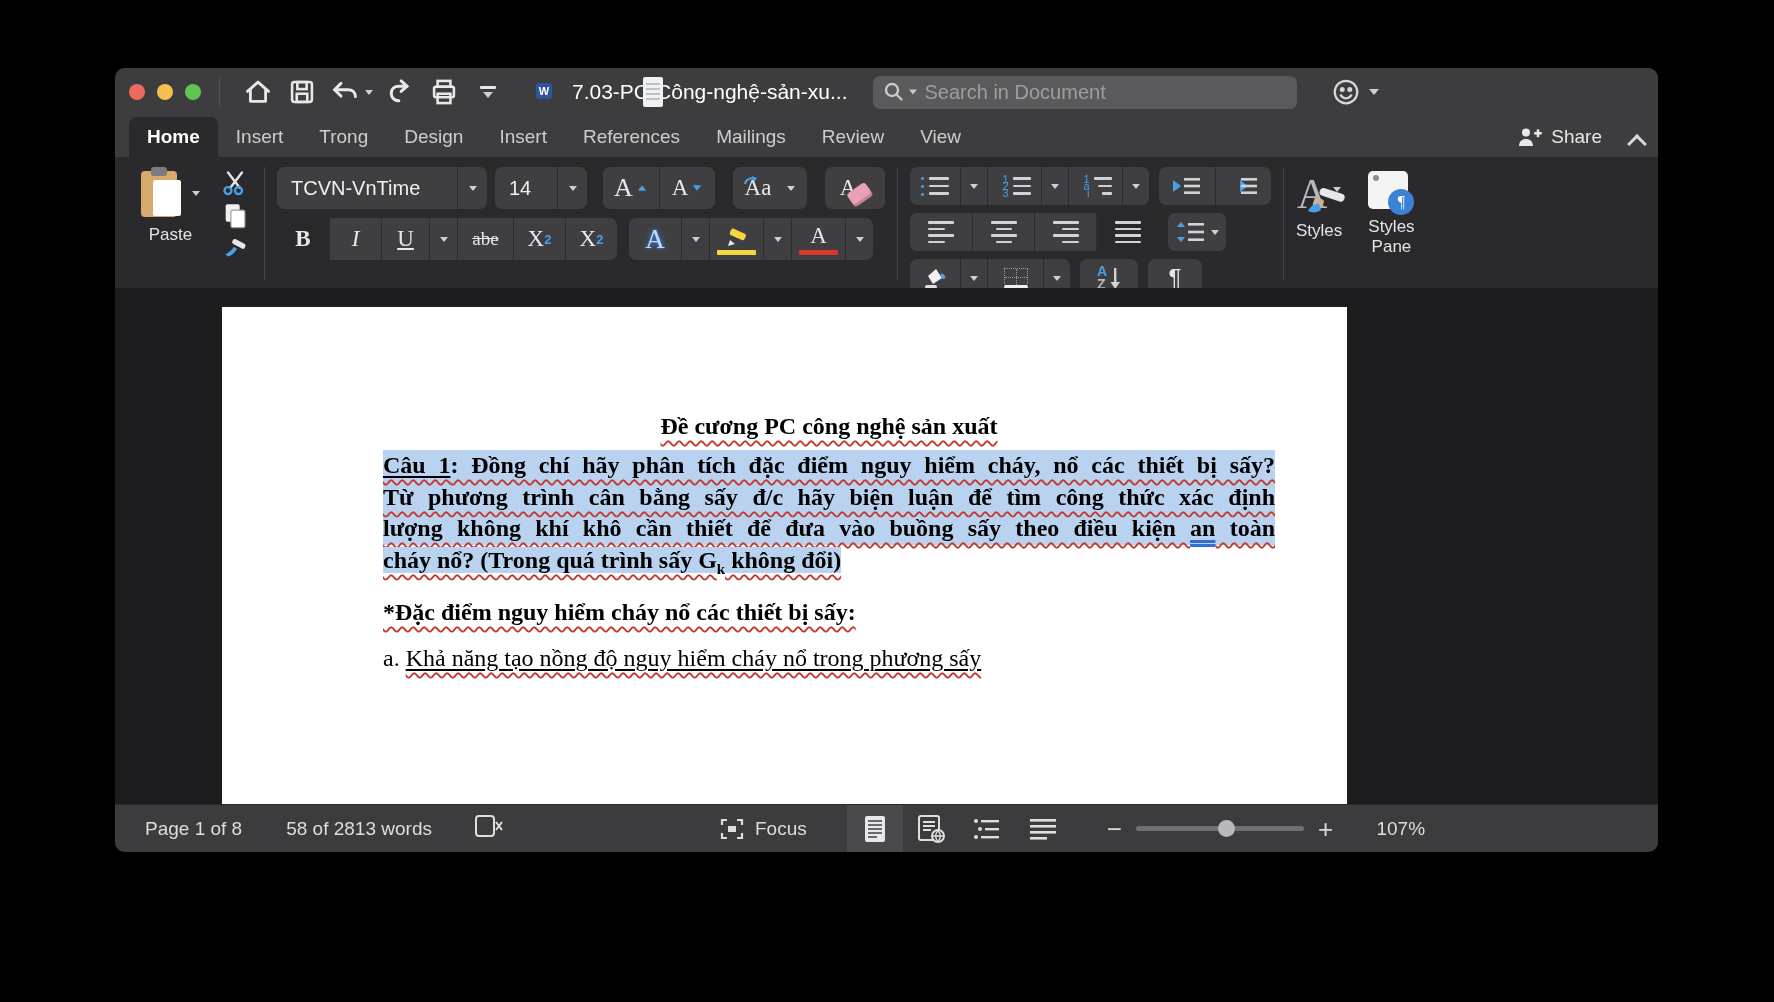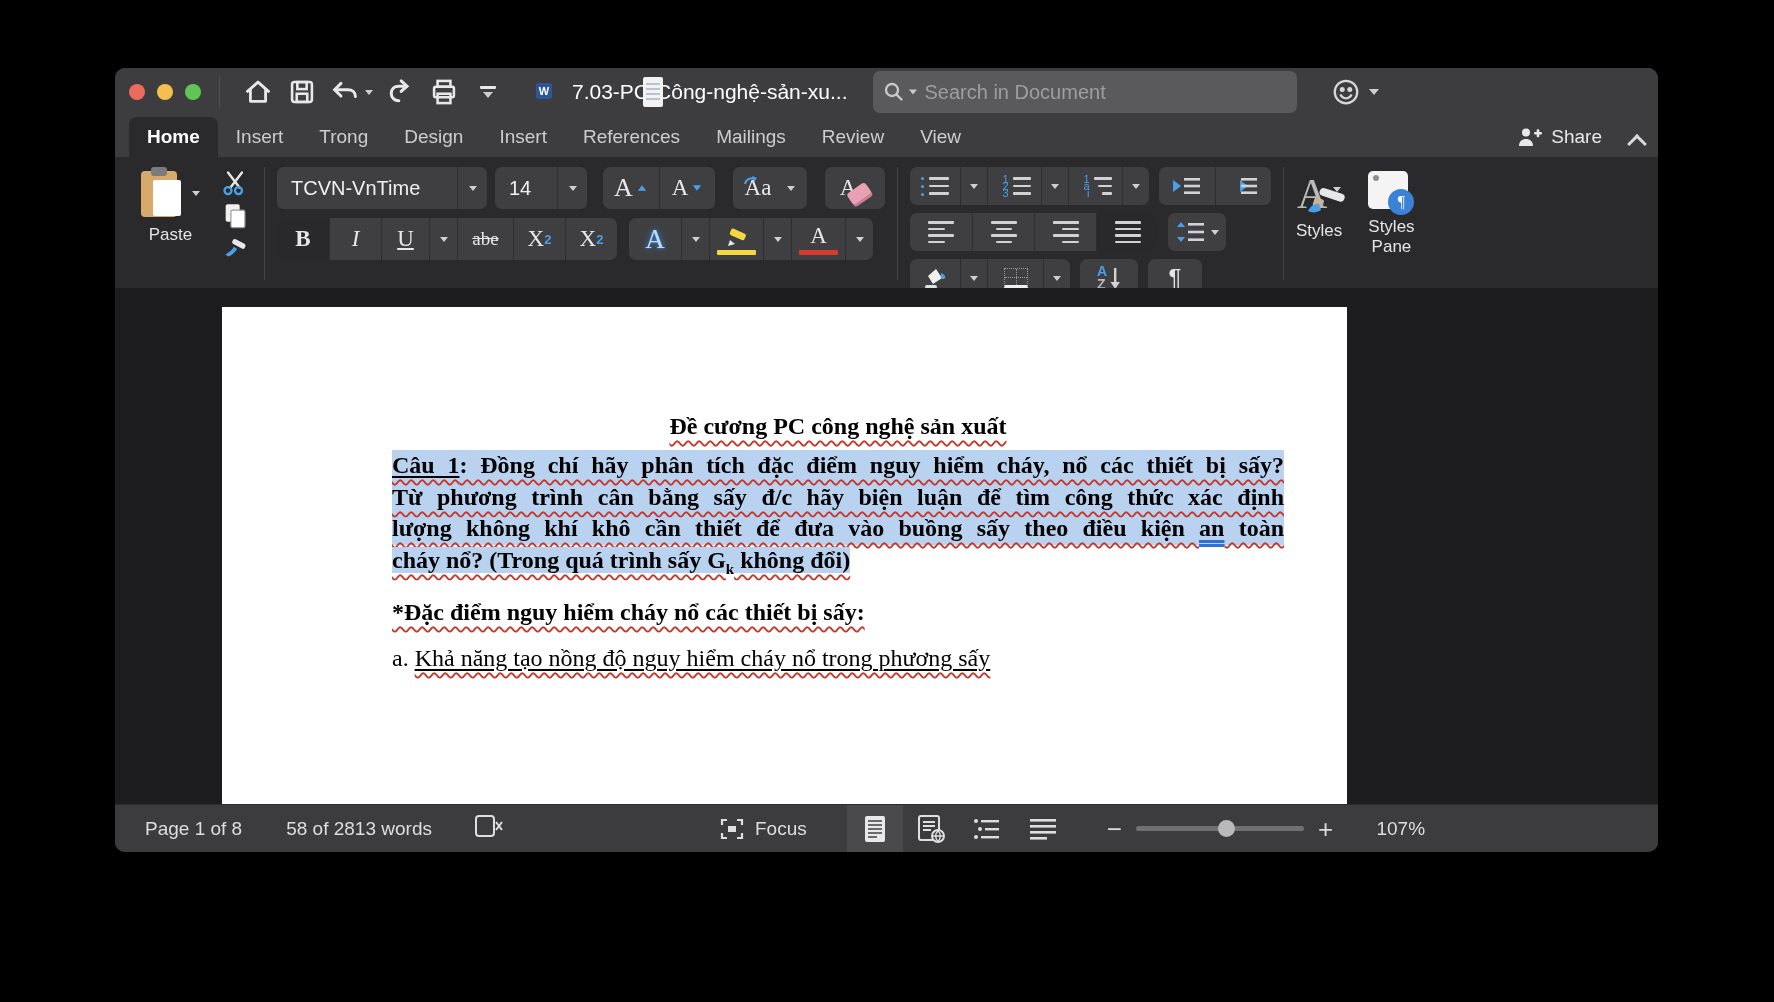--- a/index.html
+++ b/index.html
@@ -20,21 +20,21 @@
     border-top:6px solid #cfcfd1; }
   .custom-bar { width:16px; height:3px; background:#e8e8ea; border-radius:1px; margin-bottom:3px; }
   .doc-badge { width:26px; height:30px; position:relative; margin:0 10px 0 26px; }
   .doc-badge .page { position:absolute; right:0; top:0; width:20px; height:30px; background:#f2f2f2;
     border-radius:2px; }
   .doc-badge .page i { position:absolute; left:3px; right:3px; height:2px; background:#b9c3cf; }
   .doc-badge .wtag { position:absolute; left:0; top:6px; width:16px; height:16px; background:#2b579a;
     border-radius:3px; color:#fff; font-size:11px; font-weight:bold; display:flex; align-items:center;
     justify-content:center; }
   .doc-title { color:#ffffff; font-size:21px; font-weight:500; white-space:nowrap; }
-  .search { margin-left:26px; width:424px; height:42px; background:#5a5a5c; border-radius:7px;
+  .search { margin-left:26px; width:424px; height:33px; background:#5a5a5c; border-radius:7px;
     display:flex; align-items:center; padding:0 10px; }
   .search input { flex:1; background:transparent; border:none; outline:none; color:#e8e8ea;
     font-size:20px; }
   .search input::placeholder { color:#9e9ea0; }
   .smiley-wrap { margin-left:34px; display:flex; align-items:center; gap:8px; color:#d8d8da; }
 
   
   .tabbar { height:41px; display:flex; align-items:flex-end; padding:0 14px; background:#3d3d3f; }
   .tab { padding:9px 18px; font-size:19px; color:#cdcdcf; border-radius:8px 8px 0 0; }
   .tab.active { background:#2a2a2c; color:#fff; font-weight:bold; }
@@ -101,21 +101,21 @@
   .pane-ic .dot { position:absolute; left:5px; top:4px; width:6px; height:6px; border-radius:50%;
     background:#8e8e90; }
   .pane-ic .circ { position:absolute; right:0; bottom:0; width:26px; height:26px; border-radius:50%;
     background:#3b82d6; color:#fff; font-size:16px; display:flex; align-items:center; justify-content:center;
     font-family:"Liberation Serif", serif; }
 
   
   .docarea { flex:1; background:#1d1d1f; position:relative; overflow:hidden; }
   .page { position:absolute; left:107px; top:19px; width:1125px; height:520px; background:#ffffff;
     font-family:"Liberation Serif", serif; color:#000; }
-  .textcol { position:absolute; left:161px; top:104px; width:892px;margin-left:9px; }
+  .textcol { position:absolute; left:161px; top:104px; width:892px; }
   .sq { text-decoration-line:underline; text-decoration-style:wavy; text-decoration-color:#c4392d;
     text-decoration-thickness:2px; text-underline-offset:6px; }
   .usolid { text-decoration-line:underline; text-decoration-thickness:2px; text-underline-offset:3px; }
   .gram { text-decoration-line:underline; text-decoration-style:double; text-decoration-color:#2e6fd8;
     text-decoration-thickness:3px; text-underline-offset:4px; }
   .doc-h1 { font-size:24px; font-weight:bold; text-align:center; line-height:31px; }
   .qline { font-size:24px; font-weight:bold; line-height:31.5px; background:#b9d2f0;
     text-align:justify; text-align-last:justify; }
   .qline.first { margin-top:8px; }
   .qline.last { background:transparent; text-align-last:left; }

